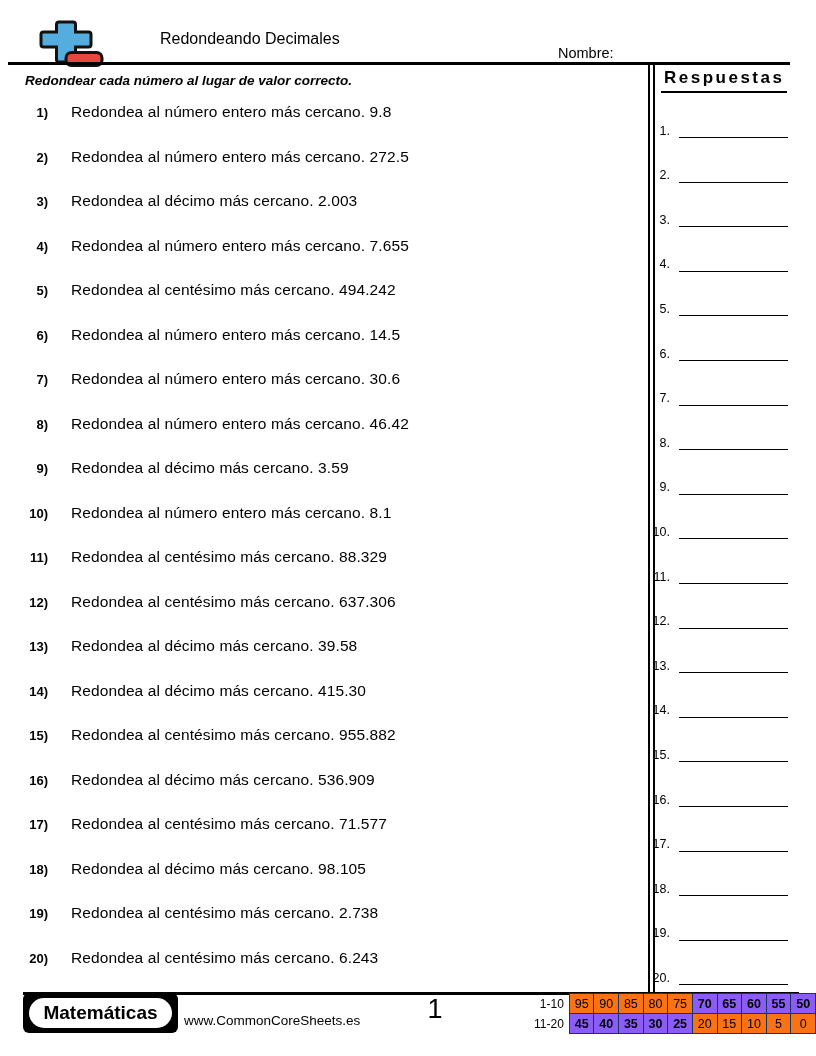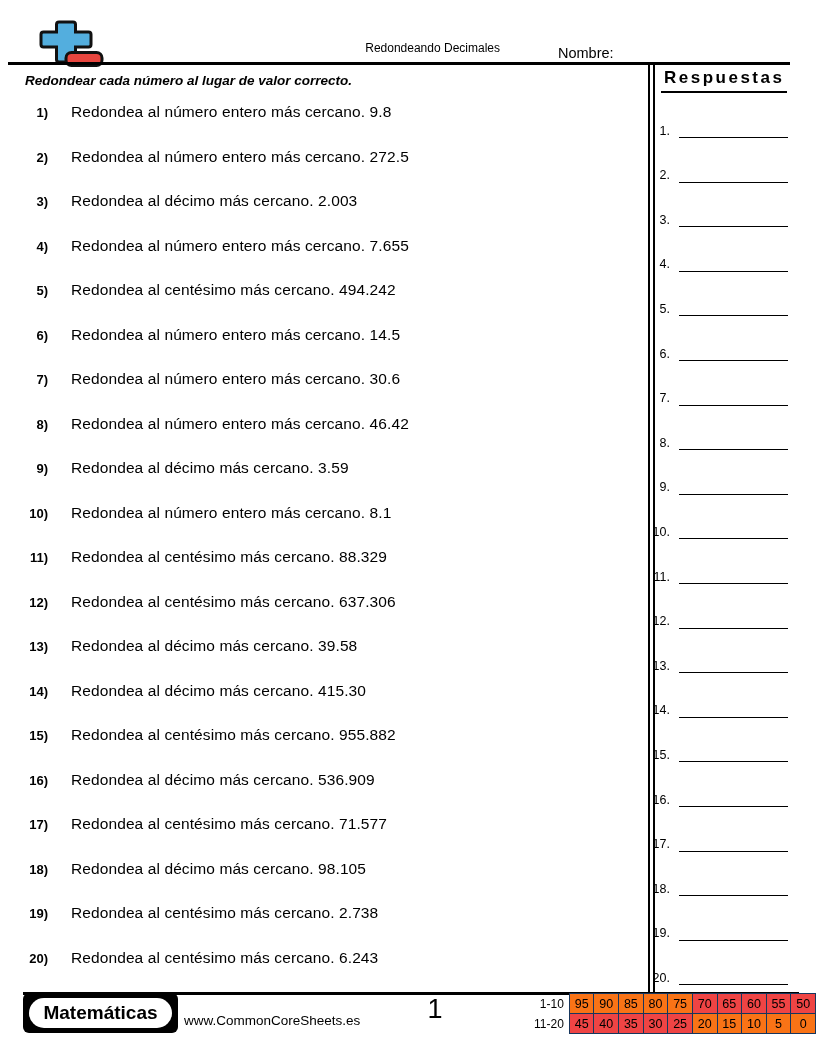--- a/index.html
+++ b/index.html
@@ -3,21 +3,21 @@
 <meta charset="utf-8">
 <style>
   html,body { margin:0; padding:0; background:#888; }
   .page {
     position:relative; width:816px; height:1056px; margin:0 auto;
     background:#ffffff; overflow:hidden;
     font-family:"Liberation Sans","DejaVu Sans",sans-serif; color:#000;
   }
   
   .logo-svg { position:absolute; left:30px; top:14px; }
-  .page-title { position:absolute; left:160px; top:41px; width:340px; text-align:right; font-size:12px; }
+  .page-title { position:absolute; left:160px; top:30px; width:340px; text-align:left; font-size:16px; }
   .name-label { position:absolute; left:558px; top:45px; font-size:14.5px; }
   .header-rule { position:absolute; left:8px; top:62px; width:782px; height:3px; background:#000; }
   .instructions { position:absolute; left:25px; top:73px; font-size:13.5px; font-weight:bold;font-style:italic; }
   
   .vsep-a { position:absolute; left:648px; top:65px; width:2px; height:927px; background:#000; }
   .vsep-b { position:absolute; left:653px; top:65px; width:2px; height:927px; background:#000; }
   .answers-heading {
     position:absolute; left:661px; top:68px; font-size:17px; font-weight:bold;
     letter-spacing:2.5px; padding:0 3px 3px 3px; border-bottom:2.5px solid #000;
   }
@@ -36,21 +36,21 @@
     display:flex; align-items:center; justify-content:center; font-size:19px; font-weight:bold;
   }
   .website { position:absolute; left:184px; top:1013px; font-size:13.5px; }
   .page-number { position:absolute; left:405px; top:994px; width:60px; text-align:center; font-size:27px; }
   
   .score-table { position:absolute; left:524px; top:993px; border-collapse:collapse; }
   .score-table td {
     width:22px; height:19px; border:1px solid #17365d; text-align:center;
     font-size:12.5px; padding:0 1px; background:#f97316;
   }
-  .score-table td.shaded { background:#ef4444; }
+  .score-table td.shaded { background:#8b5cf6;font-weight:bold; }
   .score-table td.score-label {
     border:none; background:transparent; width:40px; text-align:right;
     padding-right:5px; font-size:12px;
   }
 </style>
 </head>
 <body>
 
 <div class="page">
 

